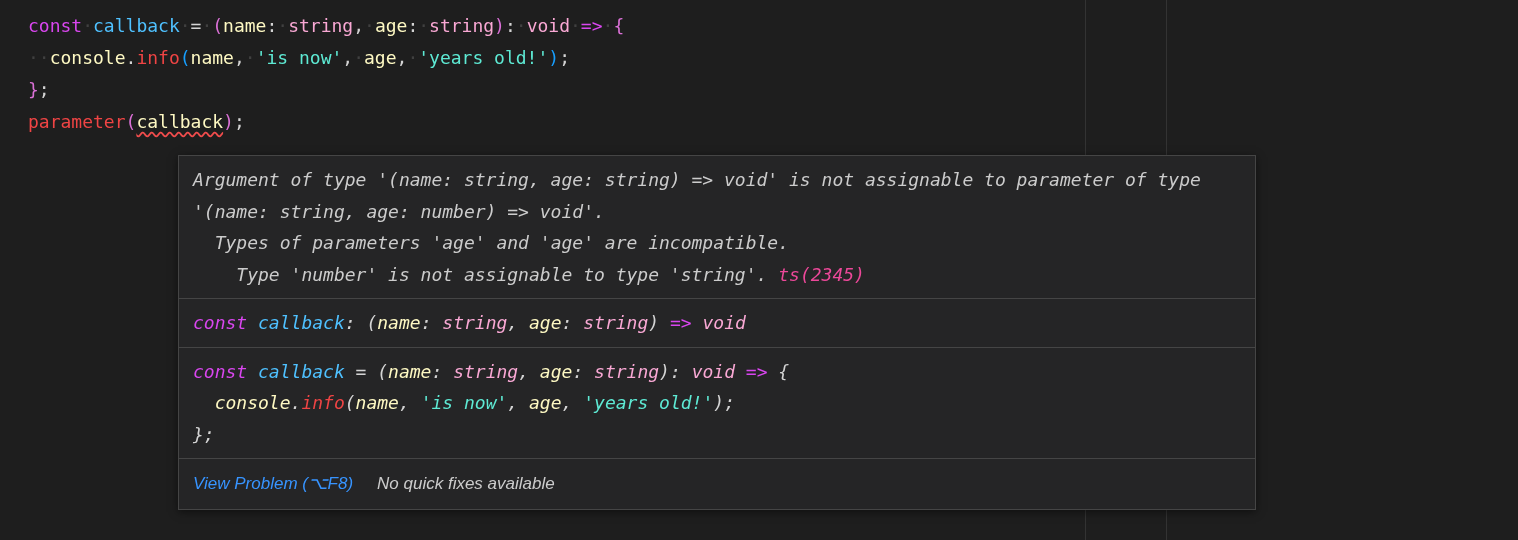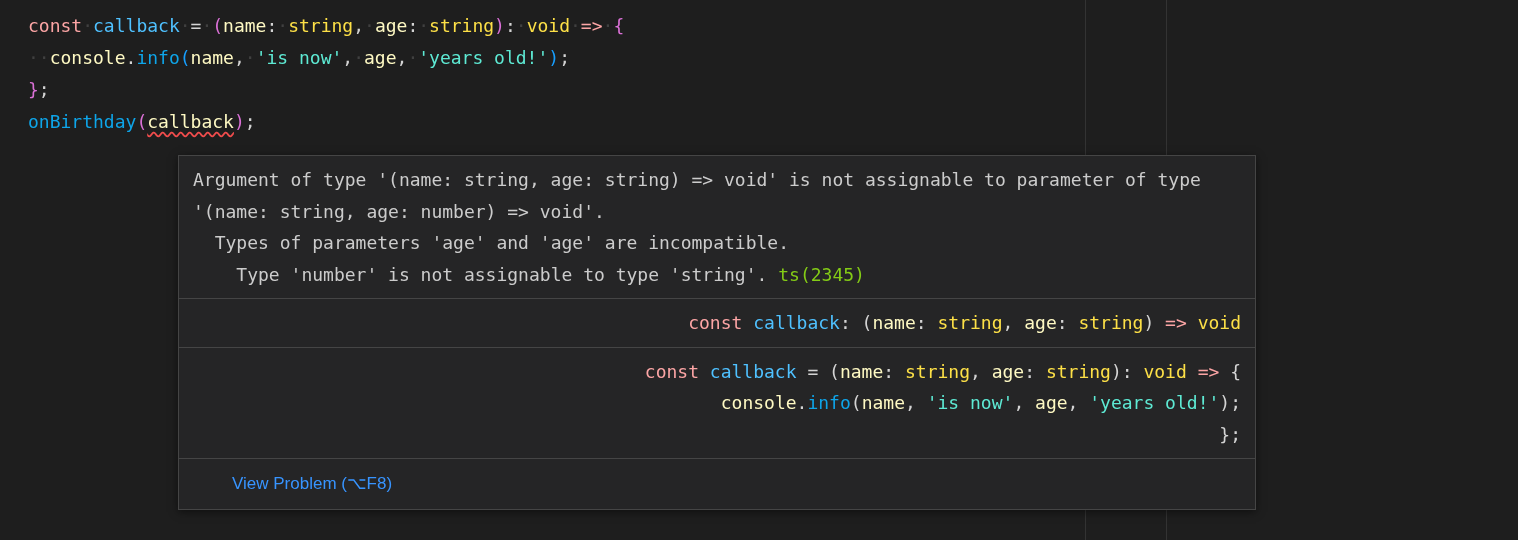--- a/index.html
+++ b/index.html
@@ -12,25 +12,25 @@
     height: 540px;
     overflow: hidden;
     position: relative;
   }
   .editor-area {
     padding: 10px 0 0 28px;
     line-height: 32px;
     position: relative;
   }
   .code-line { white-space: pre; }
-  .tk-keyword { color: #fca5a5; }
+  .tk-keyword { color: #d946ef; }
   .tk-const { color: #4fc1ff; }
   .tk-var { color: #fef9c3; }
-  .tk-type { color: #fde047; }
-  .tk-func { color: #0ea5e9; }
+  .tk-type { color: #f9a8d4; }
+  .tk-func { color: #ef4444; }
   .tk-string { color: #5eead4; }
   .tk-punc { color: #d4d4d4; }
   .tk-paren { color: #da70d6; }
   .tk-paren2 { color: #179fff; }
   .whitespace-dot { color: #404040; }
   .error-underline {
     text-decoration: underline wavy #f14c4c;
     text-decoration-skip-ink: none;
     text-underline-offset: 3px;
   }
@@ -47,57 +47,58 @@
   .hover-tooltip {
     position: absolute;
     left: 178px;
     top: 155px;
     width: 1078px;
     background: #252526;
     border: 1px solid #454545;
     font-size: 18px;
     line-height: 1.75;
     box-shadow: 0 2px 8px rgba(0,0,0,0.5);
+    font-style: italic;
   }
   .tooltip-section {
     padding: 8px 14px;
     border-bottom: 1px solid #454545;
   }
   .tooltip-section:last-child { border-bottom: none; }
   .tooltip-error { color: #cccccc; white-space: pre-wrap; }
-  .tooltip-error-code { color: #84cc16; }
-  .tooltip-sig { white-space: pre; text-align: right; }
+  .tooltip-error-code { color: #ec4899; }
+  .tooltip-sig { white-space: pre; }
   .tooltip-footer {
     display: flex;
     align-items: center;
     gap: 24px;
     padding: 10px 14px;
     font-family: -apple-system, BlinkMacSystemFont, "Segoe UI", sans-serif;
     font-size: 17px;
-    margin-left: 39px;
   }
   .footer-link { color: #3794ff; cursor: pointer; }
   .footer-text { color: #cccccc; }
 </style>
 </head>
 <body>
 
 <div class="ruler ruler1"></div>
 <div class="ruler ruler2"></div>
 
 <div class="editor-area">
   <div class="code-line"><span class="tk-keyword">const</span><span class="whitespace-dot">·</span><span class="tk-const">callback</span><span class="whitespace-dot">·</span><span class="tk-punc">=</span><span class="whitespace-dot">·</span><span class="tk-paren">(</span><span class="tk-var">name</span><span class="tk-punc">:</span><span class="whitespace-dot">·</span><span class="tk-type">string</span><span class="tk-punc">,</span><span class="whitespace-dot">·</span><span class="tk-var">age</span><span class="tk-punc">:</span><span class="whitespace-dot">·</span><span class="tk-type">string</span><span class="tk-paren">)</span><span class="tk-punc">:</span><span class="whitespace-dot">·</span><span class="tk-type">void</span><span class="whitespace-dot">·</span><span class="tk-keyword">=&gt;</span><span class="whitespace-dot">·</span><span class="tk-paren">{</span></div>
   <div class="code-line"><span class="whitespace-dot">··</span><span class="tk-var">console</span><span class="tk-punc">.</span><span class="tk-func">info</span><span class="tk-paren2">(</span><span class="tk-var">name</span><span class="tk-punc">,</span><span class="whitespace-dot">·</span><span class="tk-string">'is now'</span><span class="tk-punc">,</span><span class="whitespace-dot">·</span><span class="tk-var">age</span><span class="tk-punc">,</span><span class="whitespace-dot">·</span><span class="tk-string">'years old!'</span><span class="tk-paren2">)</span><span class="tk-punc">;</span></div>
   <div class="code-line"><span class="tk-paren">}</span><span class="tk-punc">;</span></div>
-  <div class="code-line"><span class="tk-func">onBirthday</span><span class="tk-paren">(</span><span class="tk-var error-underline">callback</span><span class="tk-paren">)</span><span class="tk-punc">;</span></div>
+  <div class="code-line"><span class="tk-func">parameter</span><span class="tk-paren">(</span><span class="tk-var error-underline">callback</span><span class="tk-paren">)</span><span class="tk-punc">;</span></div>
 </div>
 
 <div class="hover-tooltip">
   <div class="tooltip-section tooltip-error"><span>Argument of type '(name: string, age: string) =&gt; void' is not assignable to parameter of type </span><br><span>'(name: string, age: number) =&gt; void'.</span><br><span>  Types of parameters 'age' and 'age' are incompatible.</span><br><span>    Type 'number' is not assignable to type 'string'. </span><span class="tooltip-error-code">ts(2345)</span></div>
 
   <div class="tooltip-section tooltip-sig"><span class="tk-keyword">const</span><span> </span><span class="tk-const">callback</span><span class="tk-punc">: </span><span class="tk-punc">(</span><span class="tk-var">name</span><span class="tk-punc">: </span><span class="tk-type">string</span><span class="tk-punc">, </span><span class="tk-var">age</span><span class="tk-punc">: </span><span class="tk-type">string</span><span class="tk-punc">)</span><span class="tk-keyword"> =&gt; </span><span class="tk-type">void</span></div>
 
   <div class="tooltip-section tooltip-sig"><span class="tk-keyword">const</span><span> </span><span class="tk-const">callback</span><span class="tk-punc"> = </span><span class="tk-punc">(</span><span class="tk-var">name</span><span class="tk-punc">: </span><span class="tk-type">string</span><span class="tk-punc">, </span><span class="tk-var">age</span><span class="tk-punc">: </span><span class="tk-type">string</span><span class="tk-punc">)</span><span class="tk-punc">: </span><span class="tk-type">void</span><span class="tk-keyword"> =&gt; </span><span class="tk-punc">{</span><br><span>  </span><span class="tk-var">console</span><span class="tk-punc">.</span><span class="tk-func">info</span><span class="tk-punc">(</span><span class="tk-var">name</span><span class="tk-punc">, </span><span class="tk-string">'is now'</span><span class="tk-punc">, </span><span class="tk-var">age</span><span class="tk-punc">, </span><span class="tk-string">'years old!'</span><span class="tk-punc">)</span><span class="tk-punc">;</span><br><span class="tk-punc">}</span><span class="tk-punc">;</span></div>
 
   <div class="tooltip-footer">
     <span class="footer-link">View Problem (⌥F8)</span>
+    <span class="footer-text">No quick fixes available</span>
   </div>
 </div>
 
 </body></html>

